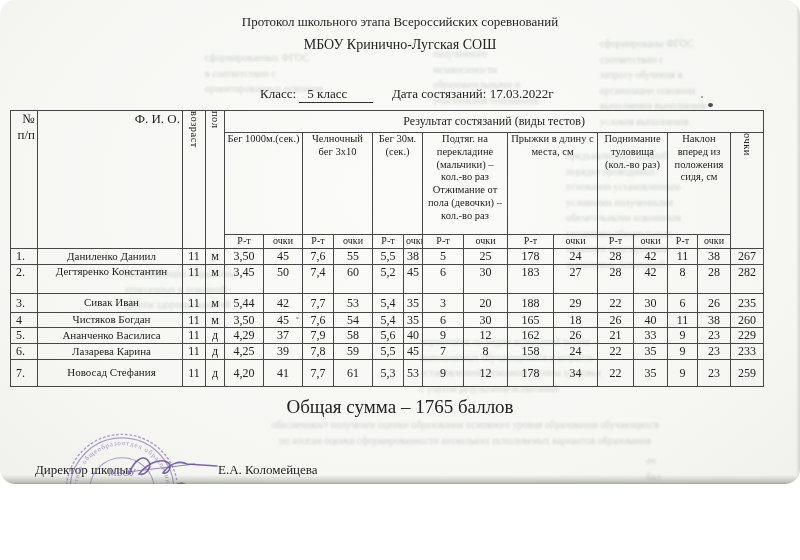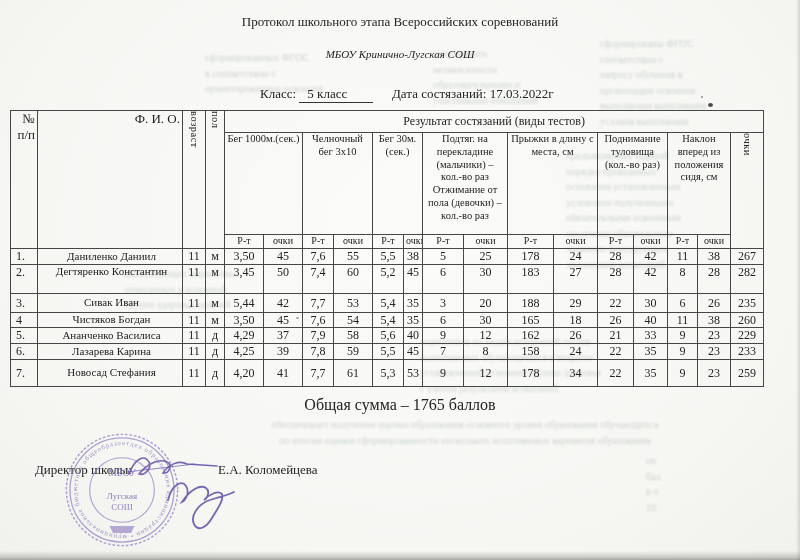--- a/index.html
+++ b/index.html
@@ -1,36 +1,36 @@
 <!DOCTYPE html>
 <html><head>
 <meta charset="utf-8">
 <style>
   html,body{margin:0;padding:0;}
   .page{
-    position:relative; width:800px; height:560px; overflow:hidden;
+    position:relative; width:800px; height:484px; overflow:hidden;
     background:radial-gradient(ellipse at 50% 40%, #fbfbf9 0%, #f6f6f3 70%, #f0f0ec 100%);
-    font-family:"Liberation Serif","DejaVu Serif",serif; color:#232323;
+    font-family:"Liberation Serif","DejaVu Serif",serif; color:#232323;border-radius:15px;
   }
   
   .bleed{position:absolute; z-index:0; color:rgba(135,155,140,0.38);
     font-size:10px; line-height:1.55; filter:blur(1.3px); white-space:pre-line;}
   .bleed-a{left:205px; top:50px;  width:160px;}
   .bleed-b{left:433px; top:46px;  width:140px;}
   .bleed-c{left:600px; top:36px;  width:180px;}
   .bleed-d{left:566px; top:148px; width:205px;}
   .bleed-e{left:125px; top:266px; width:230px;}
   .bleed-f{left:420px; top:334px; width:340px;}
   .bleed-g{left:150px; top:417px; width:630px; text-align:center;}
   .bleed-h{left:646px; top:453px; width:95px;}
   
   .titles{position:absolute; left:0; top:14px; width:100%; text-align:center; z-index:2;}
   .title-1{font-size:13px;}
   .title-2{font-size:13.5px; font-weight:bold; margin-top:2px;}
-  .title-3{font-size:11px; margin-top:18px;font-style:italic;}
+  .title-3{font-size:14px; margin-top:7px;}
   .meta-row{position:absolute; top:86px; left:0; width:100%; font-size:13px; z-index:2;}
   .class-group{position:absolute; left:260px; top:0;}
   .class-value{border-bottom:1px solid #333; padding:0 26px 1px 8px;}
   .date-group{position:absolute; left:392px; top:0;}
   
   table.results{
     position:absolute; left:10px; top:110px; width:753px; z-index:1;
     border-collapse:collapse; table-layout:fixed; background:transparent;
   }
   table.results td{border:1px solid #474747; padding:0 2px; overflow:hidden;}
@@ -48,21 +48,21 @@
   tbody td.c-name{text-align:center; padding-left:5px; font-size:11px;}
   tbody tr:nth-child(1){height:16px;}
   tbody tr:nth-child(2){height:29px;}
   tbody tr:nth-child(2) td{vertical-align:top; padding-top:1px;}
   tbody tr:nth-child(3){height:19px;}
   tbody tr:nth-child(4){height:15px;}
   tbody tr:nth-child(5){height:16px;}
   tbody tr:nth-child(6){height:16px;}
   tbody tr:nth-child(7){height:27px;}
   
-  .sum-line{position:absolute; left:0; top:396px; width:100%; text-align:center; font-size:16px; z-index:2;}
+  .sum-line{position:absolute; left:0; top:396px; width:100%; text-align:center; font-size:19px; z-index:2;}
   .sig-row{position:absolute; left:35px; font-size:13px; z-index:2;}
   .sig-director{top:462px;}
   .sig-teacher{top:494px;}
   .sig-label{display:inline-block;text-align:right;}
   .sig-name-director{position:absolute; left:183px; top:0; white-space:nowrap;}
   .sig-name-teacher{position:absolute; left:203px; top:0; white-space:nowrap;}
   .sig-svg{position:absolute; z-index:4;}
   .stamp-svg{position:absolute; left:44px; top:420px; z-index:3; opacity:0.85;}
   
   .speck{position:absolute; background:#4c4c4c; border-radius:50%; z-index:2;}

